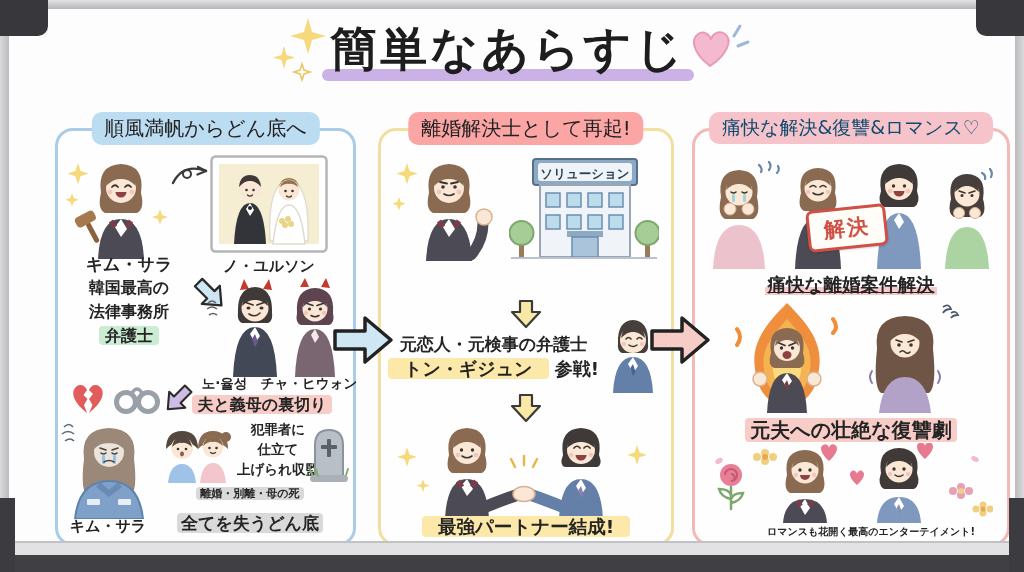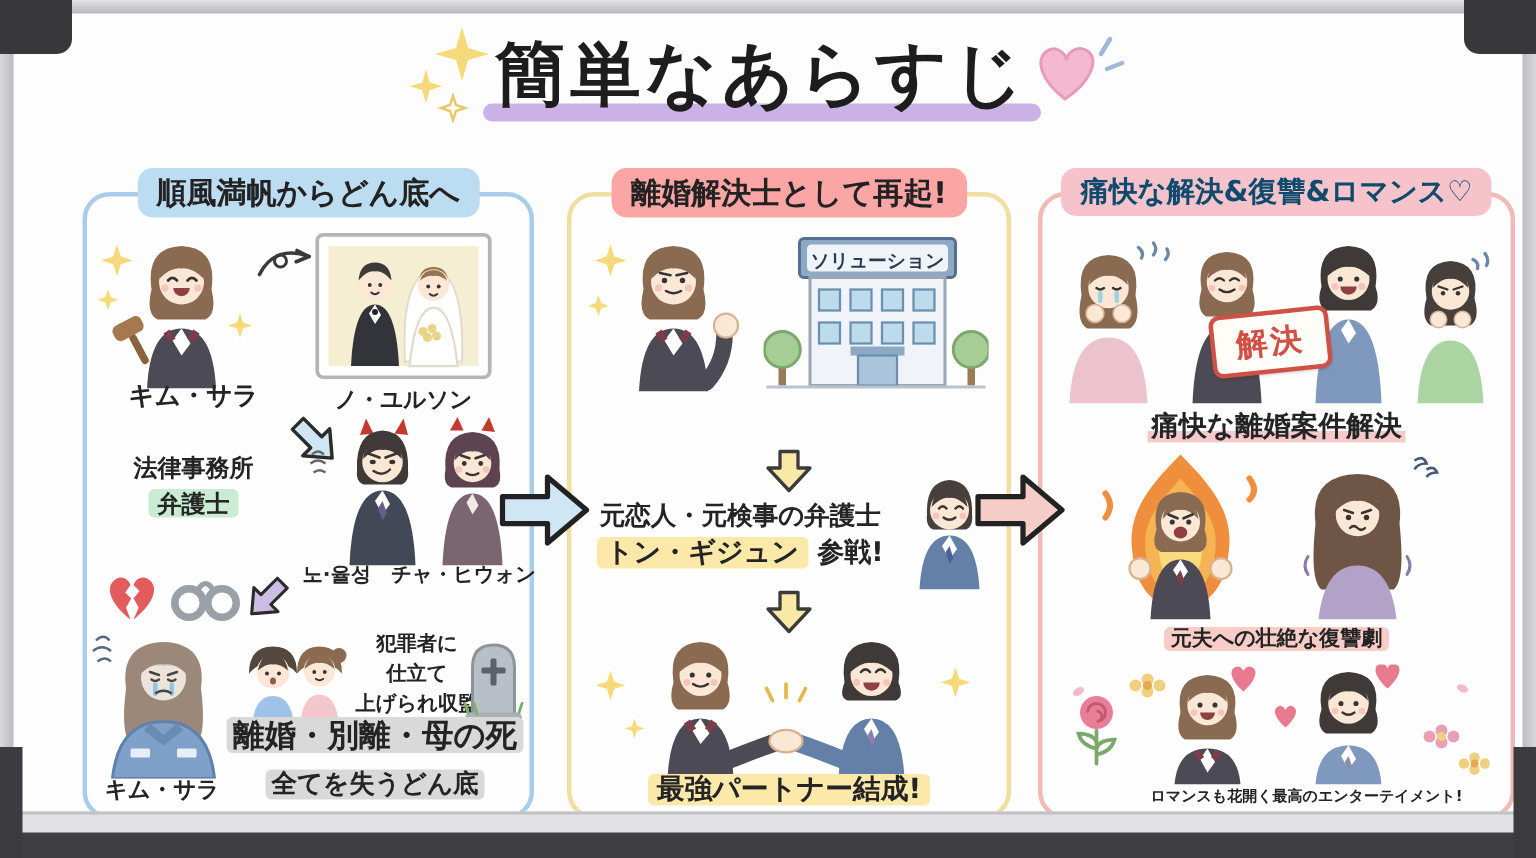--- a/index.html
+++ b/index.html
@@ -19,32 +19,32 @@
   
   .title-wrap{position:absolute;top:16px;left:0;width:1024px;display:flex;align-items:center;justify-content:center;gap:0;z-index:5;}
   .title-text{position:relative;font-size:47px;font-weight:900;color:#1d1d1d;letter-spacing:3px;white-space:nowrap;}
   .title-text::after{content:"";position:absolute;left:-8px;right:-8px;bottom:0px;height:12px;background:#cbb2e6;border-radius:7px;z-index:-1;}
   
   .col{position:absolute;top:128px;height:412px;border-radius:18px;background:#fffefe;z-index:2;}
   .col.l{left:55px;width:295px;border:3px solid #a9cde8;}
   .col.m{left:378px;width:290px;border:3px solid #f0dfa0;}
   .col.r{left:692px;width:312px;border:3px solid #f2b9b6;}
   .col-header{position:absolute;top:-19px;left:50%;transform:translateX(-50%);padding:3px 13px;
-    border-radius:10px;font-size:20px;font-weight:700;white-space:nowrap;color:#222;z-index:6;}
+    border-radius:10px;font-size:20px;font-weight:400;white-space:nowrap;color:#222;z-index:6;}
   .col.l .col-header{background:#bcdcf2;}
   .col.m .col-header{background:#fca5a5;}
   .col.r .col-header{background:#f6c3ca;color:#0c4a6e;font-size:19px;}
   .fig{position:absolute;}
   .t{position:absolute;font-weight:700;color:#242424;text-align:center;line-height:1.32;}
   .pill-g{background:#c9ecd2;border-radius:4px;padding:0 6px;}
   .pill-p{background:#f8cdc8;border-radius:4px;padding:0 5px;}
-  .pill-y{background:#fce9a9;border-radius:4px;padding:0 6px;text-align:center;}
+  .pill-y{background:#fce9a9;border-radius:4px;padding:0 16px;text-align:center;}
   .pill-gray{background:#d9d9d9;border-radius:4px;padding:0 4px;}
   .un-g{background:linear-gradient(transparent 62%,#c5e8cc 62%);padding:0 2px;}
-  .un-p{background:linear-gradient(transparent 64%,#f6c9ca 64%);padding:0 3px;}
+  .un-p{background:linear-gradient(transparent 64%,#f6c9ca 64%);padding:0 3px;text-decoration:underline;}
   .big-arrow{position:absolute;top:314px;z-index:8;}
   .sign{position:absolute;display:flex;align-items:center;justify-content:center;font-weight:800;}
   .m-signtext{left:158px;top:33px;width:92px;height:20px;font-size:12.5px;color:#2c3c50;}
   .r-stamp{left:112px;top:76px;width:74px;height:36px;transform:rotate(-6deg);background:#fffdf7;
     border:3px solid #cf5044;border-radius:7px;color:#cf5044;font-size:21px;letter-spacing:2px;
     box-shadow:0 1px 2px rgba(0,0,0,.15);}
 </style>
 </head>
 <body>
 
@@ -126,20 +126,21 @@
       <g fill="#e8d487">
           <circle cx="72" cy="66" r="3"></circle>
           <circle cx="78" cy="64" r="3"></circle>
           <circle cx="75" cy="70" r="3"></circle>
           <circle cx="81" cy="69" r="3"></circle>
         </g>
     </svg>
     <div class="t" style="left:152px;top:126px;width:118px;font-size:15px">ノ・ユルソン</div>
 
     <div class="t" style="left:0px;top:122px;width:142px;font-size:17px">キム・サラ</div>
+    <div class="t" style="left:0px;top:146px;width:142px;font-size:16px">韓国最高の</div>
     <div class="t" style="left:0px;top:170px;width:142px;font-size:16px">法律事務所</div>
     <div class="t" style="left:0px;top:194px;width:142px;font-size:16px"><span class="pill-g">弁護士</span></div>
 
     <svg class="fig" style="left:134px;top:148px;transform:rotate(45deg)" width="36" height="30" viewBox="0 0 62 52">
       <path d="M3 17 H33 V4 L59 26 L33 48 V35 H3 Z" fill="#cfe6f5" stroke="#2b2b2b" stroke-width="4" stroke-linejoin="round"></path>
     </svg>
 
     <svg class="fig" style="left:146px;top:146px" width="138" height="100" viewBox="0 0 138 100">
       <path d="M4 26 q4 -4 8 0 M3 32 q5 -4 10 0 M5 38 q4 -3 8 0" stroke="#666" stroke-width="1.6" fill="none"></path>
       <path d="M36 13 L40 2 L45 12 Z" fill="#c2392e"></path>
@@ -162,20 +163,21 @@
       <path d="M103 26.5 l6 2 M119 26.5 l-6 2" stroke="#3a332f" stroke-width="1.6" stroke-linecap="round"></path>
       <circle cx="105.5" cy="32" r="1.6" fill="#3a332f"></circle>
         <circle cx="116.5" cy="32" r="1.6" fill="#3a332f"></circle>
       <circle cx="102" cy="36" r="2.2" fill="#f6c4bc"></circle>
         <circle cx="120" cy="36" r="2.2" fill="#f6c4bc"></circle>
       <path d="M107 38.5 q4 2.5 8 0" stroke="#3a332f" stroke-width="1.5" fill="none" stroke-linecap="round"></path>
       <path d="M91 100 Q93 52 111 52 Q129 52 131 100 Z" fill="#7a6670"></path>
       <path d="M111 52 l-4 6 4 8 4 -6 Z" fill="#f2e8e8"></path>
     </svg>
     <div class="t" style="left:134px;top:244px;width:175px;font-size:13.5px">노·율성　チャ・ヒウォン</div>
+    <div class="t" style="left:114px;top:263px;width:180px;font-size:16px"><span class="pill-p">夫と義母の裏切り</span></div>
 
     <svg class="fig" style="left:10px;top:248px" width="40" height="38" viewBox="0 0 40 38">
       <path d="M19 34 C6 24 2 13 8 8 C12 4 17.5 6.5 19 11 L15.5 16 L19.5 20 L16 26 L19 34 Z" fill="#e25c5c"></path>
       <path d="M21 34 C34 24 38 13 32 8 C28 4 22.5 6.5 21 11 L25 15 L21 20 L24.5 26 L21 34 Z" fill="#e25c5c"></path>
     </svg>
     <svg class="fig" style="left:54px;top:248px" width="50" height="40" viewBox="0 0 50 40">
       <circle cx="14" cy="23" r="9.5" fill="none" stroke="#9aa0a8" stroke-width="5"></circle>
       <circle cx="36" cy="23" r="9.5" fill="none" stroke="#9aa0a8" stroke-width="5"></circle>
       <path d="M20 14 q5 -8 10 0" stroke="#9aa0a8" stroke-width="3.5" fill="none"></path>
     </svg>
@@ -224,21 +226,21 @@
     <div class="t" style="left:166px;top:330px;width:108px;font-size:13.5px">上げられ収監</div>
 
     <svg class="fig" style="left:250px;top:294px" width="42" height="60" viewBox="0 0 42 60">
       <path d="M7 52 L7 20 Q7 5 21 5 Q35 5 35 20 L35 52 Z" fill="#b9bfc6" stroke="#8d939b" stroke-width="2"></path>
       <rect x="19" y="14" width="4" height="18" rx="1" fill="#5b6168"></rect>
       <rect x="13" y="20" width="16" height="4" rx="1" fill="#5b6168"></rect>
       <rect x="2" y="50" width="38" height="7" rx="3.5" fill="#aab0b8"></rect>
       <path d="M4 50 l-2 -6 M10 51 l-2 -7 M38 50 l2 -6" stroke="#7fb06a" stroke-width="2" stroke-linecap="round"></path>
     </svg>
 
-    <div class="t" style="left:92px;top:346px;width:200px;font-size:21px"><span class="pill-gray">離婚・別離・母の死</span></div>
+    <div class="t" style="left:92px;top:356px;width:200px;font-size:11px"><span class="pill-gray">離婚・別離・母の死</span></div>
     <div class="t" style="left:92px;top:381px;width:200px;font-size:17px"><span class="pill-gray">全てを失うどん底</span></div>
   </div>
 
   <div class="col m">
     <div class="col-header">離婚解決士として再起!</div>
 
     <svg class="fig" style="left:10px;top:24px" width="114" height="106" viewBox="0 0 114 106">
       <path d="M16 8 l2.6 8 8 2.6 -8 2.6 -2.6 8 -2.6 -8 -8 -2.6 8 -2.6 Z" fill="#f6d97a"></path>
       <path d="M8 42 l1.8 5 5 1.8 -5 1.8 -1.8 5 -1.8 -5 -5 -1.8 5 -1.8 Z" fill="#f6d97a"></path>
       <path d="M38 38 Q34 10 58 9 Q82 10 78 38 Q82 54 74 58 L42 58 Q34 54 38 38 Z" fill="#8a6a50"></path>
@@ -411,21 +413,21 @@
       <circle cx="176" cy="42" r="14.5" fill="#fbe7d5"></circle>
       <path d="M162 34 Q168 26 176 27 Q184 26 190 34 Q185 30 176 31 Q167 30 162 34 Z" fill="#b7cfe2" opacity="0.9"></path>
       <path d="M161 40 Q163 25 176 25 Q189 25 191 40 Q183 32 176 33 Q169 32 161 40 Z" fill="#6f5546"></path>
       <path d="M167 39 l6 2 M185 39 l-6 2" stroke="#3a332f" stroke-width="1.6" stroke-linecap="round"></path>
       <circle cx="170" cy="44" r="1.8" fill="#3a332f"></circle>
         <circle cx="182" cy="44" r="1.8" fill="#3a332f"></circle>
       <path d="M171 51 q2.5 -2.5 5 0 q2.5 2.5 5 0" stroke="#3a332f" stroke-width="1.6" fill="none" stroke-linecap="round"></path>
       <path d="M150 112 Q154 76 176 76 Q198 76 202 112 Z" fill="#b3a2c8"></path>
       <path d="M143 70 q-4 6 0 12 M209 70 q4 6 0 12" stroke="#8b7aa8" stroke-width="2" fill="none" stroke-linecap="round"></path>
     </svg>
-    <div class="t" style="left:0px;top:286px;width:312px;font-size:14px"><span class="pill-p">元夫への壮絶な復讐劇</span></div>
+    <div class="t" style="left:0px;top:286px;width:312px;font-size:20px"><span class="pill-p">元夫への壮絶な復讐劇</span></div>
 
     <svg class="fig" style="left:14px;top:312px" width="284" height="80" viewBox="0 0 284 80">
       <g>
         <path d="M22 44 L22 66 M22 56 q-10 -2 -12 -10 q10 0 12 6 M22 60 q10 -2 12 -10 q-10 0 -12 6" stroke="#7da86d" stroke-width="2.5" fill="none" stroke-linecap="round"></path>
         <circle cx="22" cy="32" r="11" fill="#e87f96"></circle>
         <path d="M22 32 m-6 0 a6 6 0 1 1 6 6 a3.5 3.5 0 1 0 0 -7" stroke="#c45a72" stroke-width="2" fill="none"></path>
       </g>
       <g fill="#f0d080">
           <circle cx="56" cy="10" r="4"></circle>
           <circle cx="64" cy="14" r="4"></circle>

